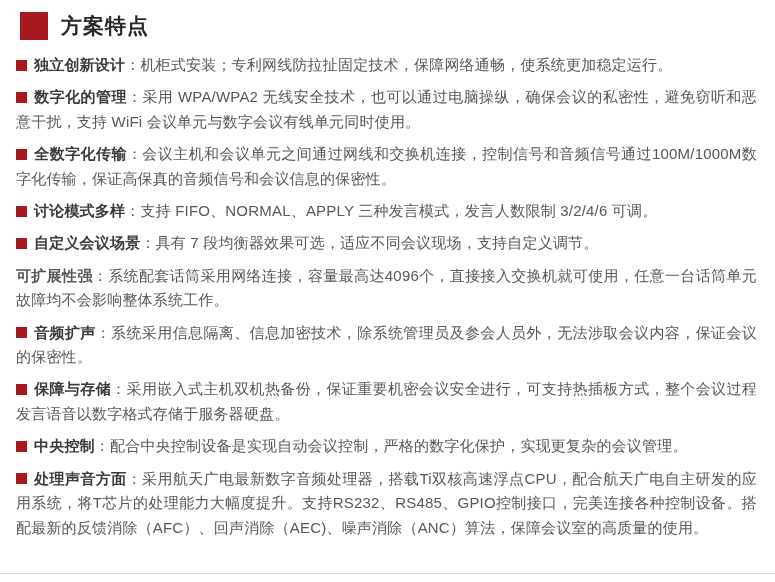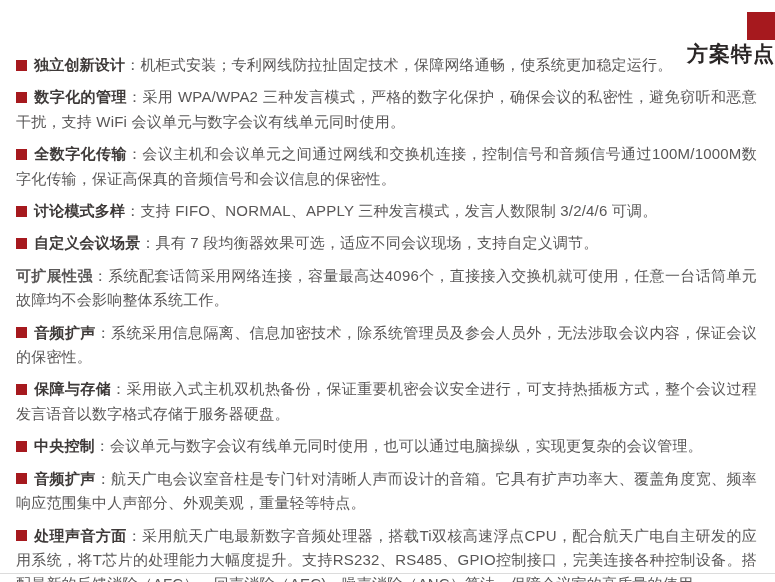--- a/index.html
+++ b/index.html
@@ -11,22 +11,22 @@
   html,body{margin:0;padding:0;background:#fff;}
   .page{
     position:relative;
     width:775px;height:582px;
     background:#fff;
     overflow:hidden;
     font-family:"Liberation Sans","DejaVu Sans",sans-serif;
     box-sizing:border-box;
   }
   .header{
-    display:flex;align-items:flex-end;
-    margin:12px 0 0 20px;height:28px;flex-direction:column;
+    display:flex;align-items:flex-start;
+    margin:12px 0 0 20px;height:28px;
   }
   .header-square{
     width:28px;height:28px;background:var(--accent);
     flex:0 0 auto;
   }
   .header-title{
     margin-left:13px;
     font-size:21px;font-weight:bold;color:#2b2727;
     letter-spacing:1px;
   }
@@ -60,25 +60,24 @@
 </head>
 <body>
 
 <div class="page">
   <div class="header">
     <span class="header-square"></span>
     <span class="header-title">方案特点</span>
   </div>
   <div class="content">
       <p class="feature"><span class="bullet"></span><span class="label">独立创新设计</span><span class="text">：机柜式安装；专利网线防拉扯固定技术，保障网络通畅，使系统更加稳定运行。</span></p>
-      <p class="feature"><span class="bullet"></span><span class="label">数字化的管理</span><span class="text">：采用 WPA/WPA2 三种发言模式，严格的数字化保护，确保会议的私密性，避免窃听和恶意干扰，支持 WiFi 会议单元与数字会议有线单元同时使用。</span></p>
+      <p class="feature"><span class="bullet"></span><span class="label">数字化的管理</span><span class="text">：采用 WPA/WPA2 无线安全技术，也可以通过电脑操纵，确保会议的私密性，避免窃听和恶意干扰，支持 WiFi 会议单元与数字会议有线单元同时使用。</span></p>
       <p class="feature"><span class="bullet"></span><span class="label">全数字化传输</span><span class="text">：会议主机和会议单元之间通过网线和交换机连接，控制信号和音频信号通过100M/1000M数字化传输，保证高保真的音频信号和会议信息的保密性。</span></p>
       <p class="feature"><span class="bullet"></span><span class="label">讨论模式多样</span><span class="text">：支持 FIFO、NORMAL、APPLY 三种发言模式，发言人数限制 3/2/4/6 可调。</span></p>
       <p class="feature"><span class="bullet"></span><span class="label">自定义会议场景</span><span class="text">：具有 7 段均衡器效果可选，适应不同会议现场，支持自定义调节。</span></p>
       <p class="feature"><span class="label plain">可扩展性强</span><span class="text">：系统配套话筒采用网络连接，容量最高达4096个，直接接入交换机就可使用，任意一台话筒单元故障均不会影响整体系统工作。</span></p>
       <p class="feature"><span class="bullet"></span><span class="label">音频扩声</span><span class="text">：系统采用信息隔离、信息加密技术，除系统管理员及参会人员外，无法涉取会议内容，保证会议的保密性。</span></p>
       <p class="feature"><span class="bullet"></span><span class="label">保障与存储</span><span class="text">：采用嵌入式主机双机热备份，保证重要机密会议安全进行，可支持热插板方式，整个会议过程发言语音以数字格式存储于服务器硬盘。</span></p>
-      <p class="feature"><span class="bullet"></span><span class="label">中央控制</span><span class="text">：会议单元与数字会议有线单元同时使用，也可以通过电脑操纵，实现更复杂的会议管理。</span></p>
-      <p class="feature"><span class="bullet"></span><span class="label">音频扩声</span><span class="text">：航天广电会议室音柱是专门针对清晰人声而设计的音箱。它具有扩声功率大、覆盖角度宽、频率响应范围集中人声部分、外观美观，重量轻等特点。</span></p>
+      <p class="feature"><span class="bullet"></span><span class="label">中央控制</span><span class="text">：配合中央控制设备是实现自动会议控制，严格的数字化保护，实现更复杂的会议管理。</span></p>
       <p class="feature"><span class="bullet"></span><span class="label">处理声音方面</span><span class="text">：采用航天广电最新数字音频处理器，搭载Ti双核高速浮点CPU，配合航天广电自主研发的应用系统，将T芯片的处理能力大幅度提升。支持RS232、RS485、GPIO控制接口，完美连接各种控制设备。搭配最新的反馈消除（AFC）、回声消除（AEC)、噪声消除（ANC）算法，保障会议室的高质量的使用。</span></p>
     </div>
   <div class="divider"></div>
 </div>
 
 </body></html>

